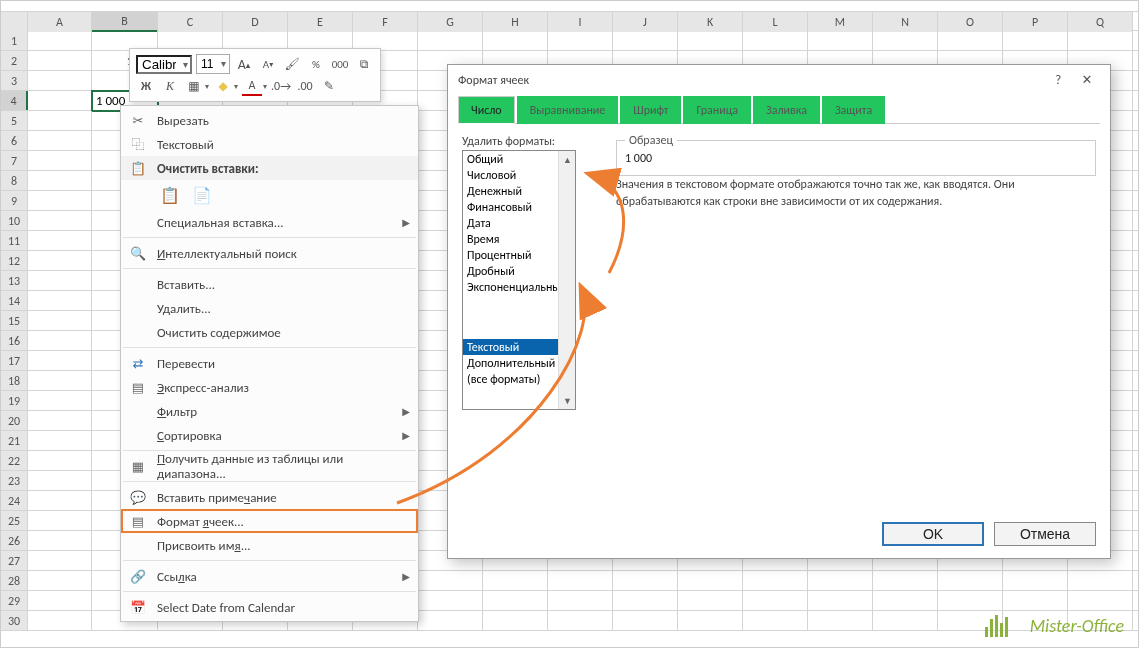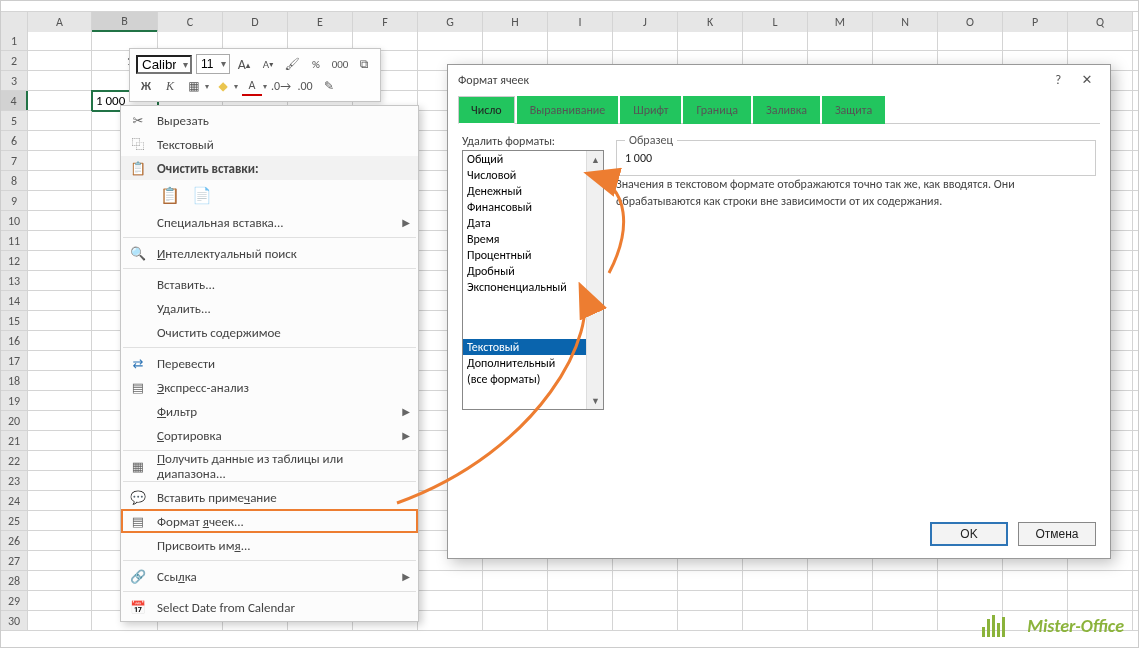--- a/index.html
+++ b/index.html
@@ -195,21 +195,21 @@
   .dlg-tabs .tab.active {
     border-color:#ccc; border-bottom:1px solid #fff; color:#222;
   }
   .dlg-body {
     padding: 10px 14px; display:flex; gap: 14px;
   }
   .fmt-left { width: 140px; }
   .fmt-left .lbl { margin-bottom: 2px; color:#444; }
   .fmt-list {
     border:1px solid #888; height: 260px; overflow:hidden;
-    position:relative; background:#fff; width: 142px;
+    position:relative; background:#fff; width: 114px;
   }
   .fmt-list .scrollbar{
     position:absolute; right:0; top:0; bottom:0; width:17px;
     background:#f0f0f0; border-left:1px solid #ddd;
   }
   .fmt-list .scrollbar .up,.fmt-list .scrollbar .down{
     position:absolute;left:0;width:17px;height:17px;display:flex;
     align-items:center;justify-content:center;font-size:9px;color:#666;
   }
   .fmt-list .scrollbar .up{top:0}.fmt-list .scrollbar .down{bottom:0}
@@ -229,39 +229,39 @@
     position:absolute; top:-8px; left:8px; background:#fff;
     padding:0 4px; color:#555;
   }
   .sample-box .val{ padding-top:4px; font-size:12px; color:#222; }
   .fmt-desc { color:#444; line-height:1.4; }
   .dlg-buttons {
     position:absolute; right: 14px; bottom: 12px;
     display:flex; gap:10px;
   }
   .dlg-buttons button {
-    width: 78px; height: 24px;
+    width: 102px; height: 24px;
     border:1px solid #888; background:#f3f3f3;
-    font-size:12px; color:#222;
+    font-size:14px; color:#222;
   }
   .dlg-buttons button.primary{
     border-color:#2e75b6;
     box-shadow:inset 0 0 0 1px #2e75b6;
   }
 
   
   .anno {
     position:absolute; pointer-events:none;
   }
 
   
   .watermark {
     position:absolute; right: 14px; bottom: 10px;
     display:flex; align-items:center; gap:22px;
-    color:#8bb33b; font-size:18px; font-weight:700;
+    color:#8bb33b; font-size:18px; font-weight:400;
     font-style:italic;
   }
   .watermark .bars{
     display:flex; align-items:flex-end; gap:2px; height:22px;
   }
   .watermark .bars span{
     width:3px; background:#8bb33b;
   }
 </style>
 </head>

